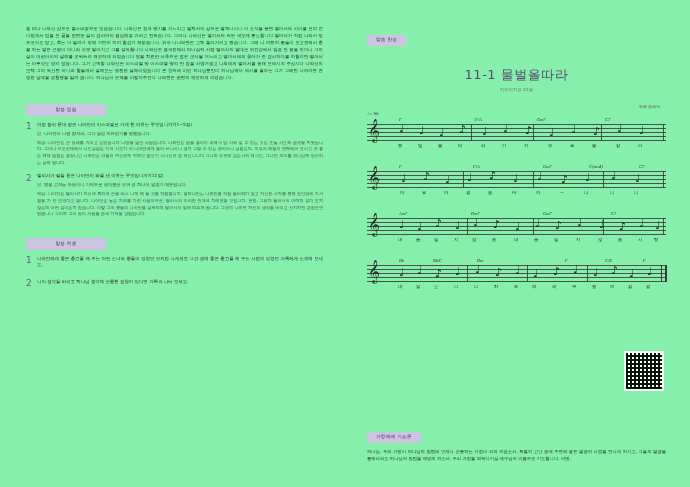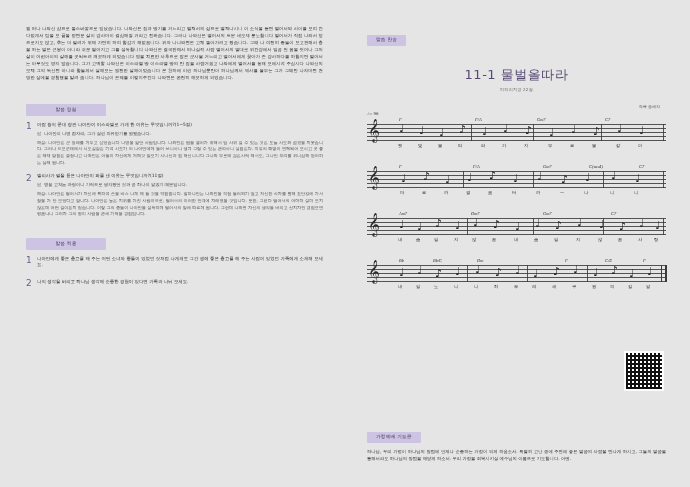--- a/index.html
+++ b/index.html
@@ -10,21 +10,21 @@
     overflow:hidden;
   }
   .spread{
     position:absolute;inset:0;
     display:flex;
     background:#ffffff;
   }
   .page{
     position:relative;
     width:345px;height:487px;
-    background:#e5e5e5;
+    background:#86efac;
     box-sizing:border-box;
   }
   .page.left{padding:26px 22px 18px 26px;}
   .page.right{padding:26px 24px 18px 22px;}
   .gutter{
     position:absolute;left:345px;top:0;width:1px;height:487px;
     background:linear-gradient(to right,rgba(0,0,0,0.10),rgba(0,0,0,0.02));
   }
 
   

